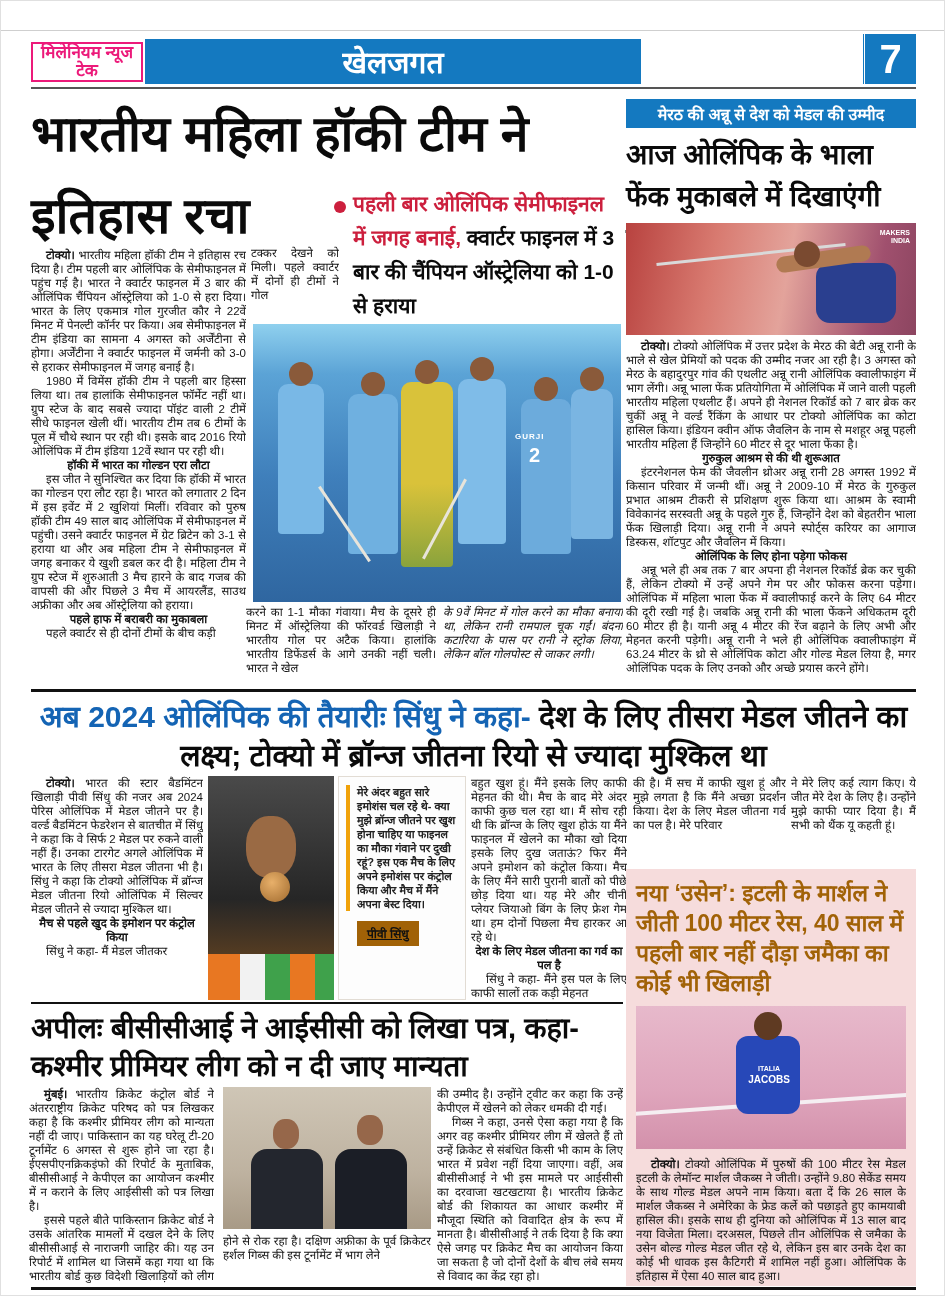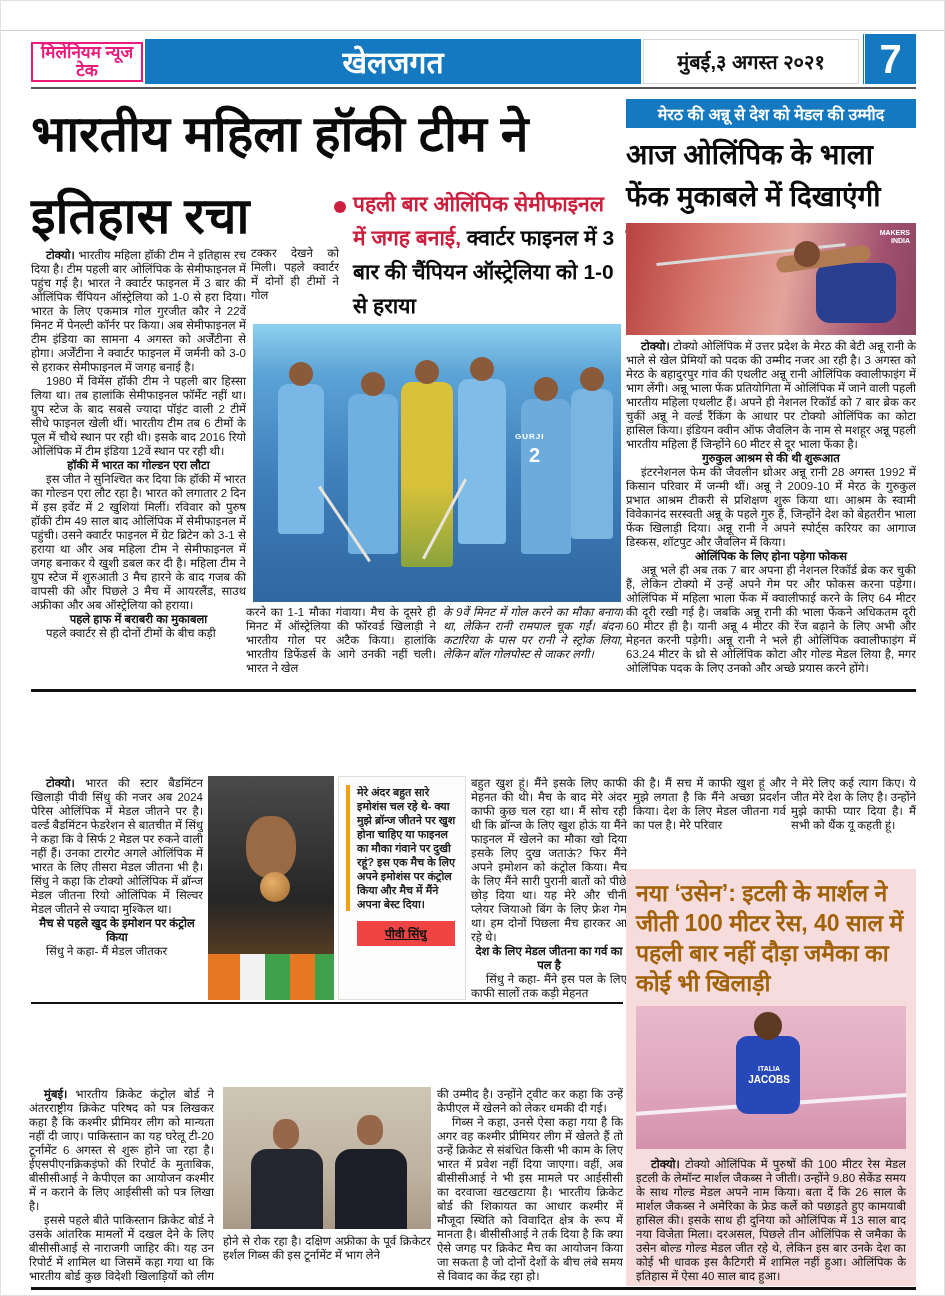--- a/index.html
+++ b/index.html
@@ -71,21 +71,21 @@
   .sd-head .blue { color:var(--headline-blue); }
   .sd-col1 { left:30px; top:775px; width:172px; height:226px; }
   .sd-photo { left:207px; top:775px; width:126px; height:224px; overflow:hidden;
               background:linear-gradient(180deg,#4a4a4a 0%,#262626 55%,#553c22 80%,#6b4a22 100%); }
   .sd-face { position:absolute; left:38px; top:40px; width:50px; height:62px; border-radius:45%; background:#9a6a44; }
   .sd-medal { position:absolute; left:52px; top:96px; width:30px; height:30px; border-radius:50%; background:radial-gradient(circle at 40% 35%,#e8b06a,#a06a2e); }
   .sd-garland { position:absolute; left:0; bottom:0; width:100%; height:46px;
                 background:linear-gradient(90deg,#e87722 0%,#e87722 25%,#f2f2f2 25%,#f2f2f2 45%,#3fa14b 45%,#3fa14b 65%,#e87722 65%,#e87722 85%,#3fa14b 85%); }
   .sd-quote { left:337px; top:775px; width:128px; height:224px; background:#fdfdfd; border:1px solid #e2dcd4; padding:8px 7px 0 7px; }
   .sd-quote-inner { border-left:4px solid var(--quote-orange); padding-left:7px; font-size:11px; line-height:14px; font-weight:bold; color:#222; text-align:left; }
-  .sd-quote-attr { display:inline-block; margin-top:10px; margin-left:11px; background:#ef4444; color:#111; font-weight:bold; font-size:12px; padding:4px 28px;text-decoration:underline; }
+  .sd-quote-attr { display:inline-block; margin-top:10px; margin-left:11px; background:#a16207; color:#111; font-weight:bold; font-size:12px; padding:4px 10px;text-decoration:underline; }
   .sd-col2 { left:470px; top:775px; width:156px; height:226px; }
   .sd-col3 { left:632px; top:775px; width:153px; height:92px; }
   .sd-col4 { left:790px; top:775px; width:125px; height:92px; }
   .divider2 { left:30px; top:1001px; width:592px; height:2px; background:#111; }
 
   
   .us-box { left:625px; top:868px; width:290px; height:417px; background:var(--pink-panel); padding:9px 10px; }
   .us-head { font-size:23px; line-height:30px; font-weight:bold; color:#a16207; margin:0 0 8px 0; }
   .us-photo { position:relative; width:270px; height:143px; margin:0 auto 8px auto; overflow:hidden;
               background:linear-gradient(180deg,#e7b9cb 0%,#dfa5bc 60%,#d391ab 100%); }
@@ -114,21 +114,20 @@
   .bottom-rule { left:30px; top:1286px; width:885px; height:3px; background:#111; }
 </style>
 </head>
 <body>
 
 <div class="page">
 
   <div class="abs top-rule"></div>
   <div class="abs brand-box">मिलेनियम न्यूज टेक</div>
   <div class="abs section-band">खेलजगत</div>
-  <div class="abs date-box">मुंबई,३ अगस्त २०२१</div>
   <div class="abs pagenum-box">7</div>
   <div class="abs header-rule"></div>
 
   <div class="abs hk-head2">इतिहास रचा</div>
   <div class="abs hk-head1">भारतीय महिला हॉकी टीम ने</div>
   <div class="abs hk-bullet"></div>
   <div class="abs hk-subhead">
     <span class="red">पहली बार ओलिंपिक सेमीफाइनल में जगह बनाई, </span><span class="blk">क्वार्टर फाइनल में 3 बार की चैंपियन ऑस्ट्रेलिया को 1-0 से हराया</span>
   </div>
 
@@ -192,20 +191,23 @@
   <div class="abs jv-body bodytext">
     <p><b>टोक्यो। </b><span>टोक्यो ओलिंपिक में उत्तर प्रदेश के मेरठ की बेटी अन्नू रानी के भाले से खेल प्रेमियों को पदक की उम्मीद नजर आ रही है। 3 अगस्त को मेरठ के बहादुरपुर गांव की एथलीट अन्नू रानी ओलिंपिक क्वालीफाइंग में भाग लेंगी। अन्नू भाला फेंक प्रतियोगिता में ओलिंपिक में जाने वाली पहली भारतीय महिला एथलीट हैं। अपने ही नेशनल रिकॉर्ड को 7 बार ब्रेक कर चुकीं अन्नू ने वर्ल्ड रैंकिंग के आधार पर टोक्यो ओलिंपिक का कोटा हासिल किया। इंडियन क्वीन ऑफ जैवलिन के नाम से मशहूर अन्नू पहली भारतीय महिला हैं जिन्होंने 60 मीटर से दूर भाला फेंका है।</span></p>
     <p class="crosshead">गुरुकुल आश्रम से की थी शुरूआत</p>
     <p>इंटरनेशनल फेम की जैवलीन थ्रोअर अन्नू रानी 28 अगस्त 1992 में किसान परिवार में जन्मी थीं। अन्नू ने 2009-10 में मेरठ के गुरुकुल प्रभात आश्रम टीकरी से प्रशिक्षण शुरू किया था। आश्रम के स्वामी विवेकानंद सरस्वती अन्नू के पहले गुरु हैं, जिन्होंने देश को बेहतरीन भाला फेंक खिलाड़ी दिया। अन्नू रानी ने अपने स्पोर्ट्स करियर का आगाज डिस्कस, शॉटपुट और जैवलिन में किया।</p>
     <p class="crosshead">ओलिंपिक के लिए होना पड़ेगा फोकस</p>
     <p>अन्नू भले ही अब तक 7 बार अपना ही नेशनल रिकॉर्ड ब्रेक कर चुकी हैं, लेकिन टोक्यो में उन्हें अपने गेम पर और फोकस करना पड़ेगा। ओलिंपिक में महिला भाला फेंक में क्वालीफाई करने के लिए 64 मीटर की दूरी रखी गई है। जबकि अन्नू रानी की भाला फेंकने अधिकतम दूरी 60 मीटर ही है। यानी अन्नू 4 मीटर की रेंज बढ़ाने के लिए अभी और मेहनत करनी पड़ेगी। अन्नू रानी ने भले ही ओलिंपिक क्वालीफाइंग में 63.24 मीटर के थ्रो से ओलिंपिक कोटा और गोल्ड मेडल लिया है, मगर ओलिंपिक पदक के लिए उनको और अच्छे प्रयास करने होंगे।</p>
   </div>
 
   <div class="abs divider1"></div>
 
+  <div class="abs sd-head">
+    <span class="blue">अब 2024 ओलिंपिक की तैयारीः सिंधु ने कहा- </span><span>देश के लिए तीसरा मेडल जीतने का लक्ष्य; टोक्यो में ब्रॉन्ज जीतना रियो से ज्यादा मुश्किल था</span>
+  </div>
 
   <div class="abs sd-col1 bodytext">
     <p><b>टोक्यो। </b><span>भारत की स्टार बैडमिंटन खिलाड़ी पीवी सिंधु की नजर अब 2024 पेरिस ओलिंपिक में मेडल जीतने पर है। वर्ल्ड बैडमिंटन फेडरेशन से बातचीत में सिंधु ने कहा कि वे सिर्फ 2 मेडल पर रुकने वाली नहीं हैं। उनका टारगेट अगले ओलिंपिक में भारत के लिए तीसरा मेडल जीतना भी है। सिंधु ने कहा कि टोक्यो ओलिंपिक में ब्रॉन्ज मेडल जीतना रियो ओलिंपिक में सिल्वर मेडल जीतने से ज्यादा मुश्किल था।</span></p>
     <p class="crosshead">मैच से पहले खुद के इमोशन पर कंट्रोल किया</p>
     <p>सिंधु ने कहा- मैं मेडल जीतकर</p>
   </div>
 
   <div class="abs sd-photo">
     <div class="sd-face"></div>
     <div class="sd-medal"></div>
@@ -241,20 +243,21 @@
       <div class="us-jersey">
         <span class="team">ITALIA</span>
         <span>JACOBS</span>
       </div>
     </div>
     <div class="us-body bodytext">
       <p><b>टोक्यो। </b><span>टोक्यो ओलिंपिक में पुरुषों की 100 मीटर रेस मेडल इटली के लेमॉन्ट मार्शल जैकब्स ने जीती। उन्होंने 9.80 सेकेंड समय के साथ गोल्ड मेडल अपने नाम किया। बता दें कि 26 साल के मार्शल जैकब्स ने अमेरिका के फ्रेड कर्ले को पछाड़ते हुए कामयाबी हासिल की। इसके साथ ही दुनिया को ओलिंपिक में 13 साल बाद नया विजेता मिला। दरअसल, पिछले तीन ओलिंपिक से जमैका के उसेन बोल्ड गोल्ड मेडल जीत रहे थे, लेकिन इस बार उनके देश का कोई भी धावक इस कैटिगरी में शामिल नहीं हुआ। ओलिंपिक के इतिहास में ऐसा 40 साल बाद हुआ।</span></p>
     </div>
   </div>
 
+  <div class="abs bc-head">अपीलः बीसीसीआई ने आईसीसी को लिखा पत्र, कहा- कश्मीर प्रीमियर लीग को न दी जाए मान्यता</div>
 
   <div class="abs bc-col1 bodytext">
     <p><b>मुंबई। </b><span>भारतीय क्रिकेट कंट्रोल बोर्ड ने अंतरराष्ट्रीय क्रिकेट परिषद को पत्र लिखकर कहा है कि कश्मीर प्रीमियर लीग को मान्यता नहीं दी जाए। पाकिस्तान का यह घरेलू टी-20 टूर्नामेंट 6 अगस्त से शुरू होने जा रहा है। ईएसपीएनक्रिकइंफो की रिपोर्ट के मुताबिक, बीसीसीआई ने केपीएल का आयोजन कश्मीर में न कराने के लिए आईसीसी को पत्र लिखा है।</span></p>
     <p>इससे पहले बीते पाकिस्तान क्रिकेट बोर्ड ने उसके आंतरिक मामलों में दखल देने के लिए बीसीसीआई से नाराजगी जाहिर की। यह उन रिपोर्ट में शामिल था जिसमें कहा गया था कि भारतीय बोर्ड कुछ विदेशी खिलाड़ियों को लीग में शामिल</p>
   </div>
 
   <div class="abs bc-photo">
     <div class="bc-man m1"></div>
     <div class="bc-face bc-f1"></div>
     <div class="bc-man m2"></div>

